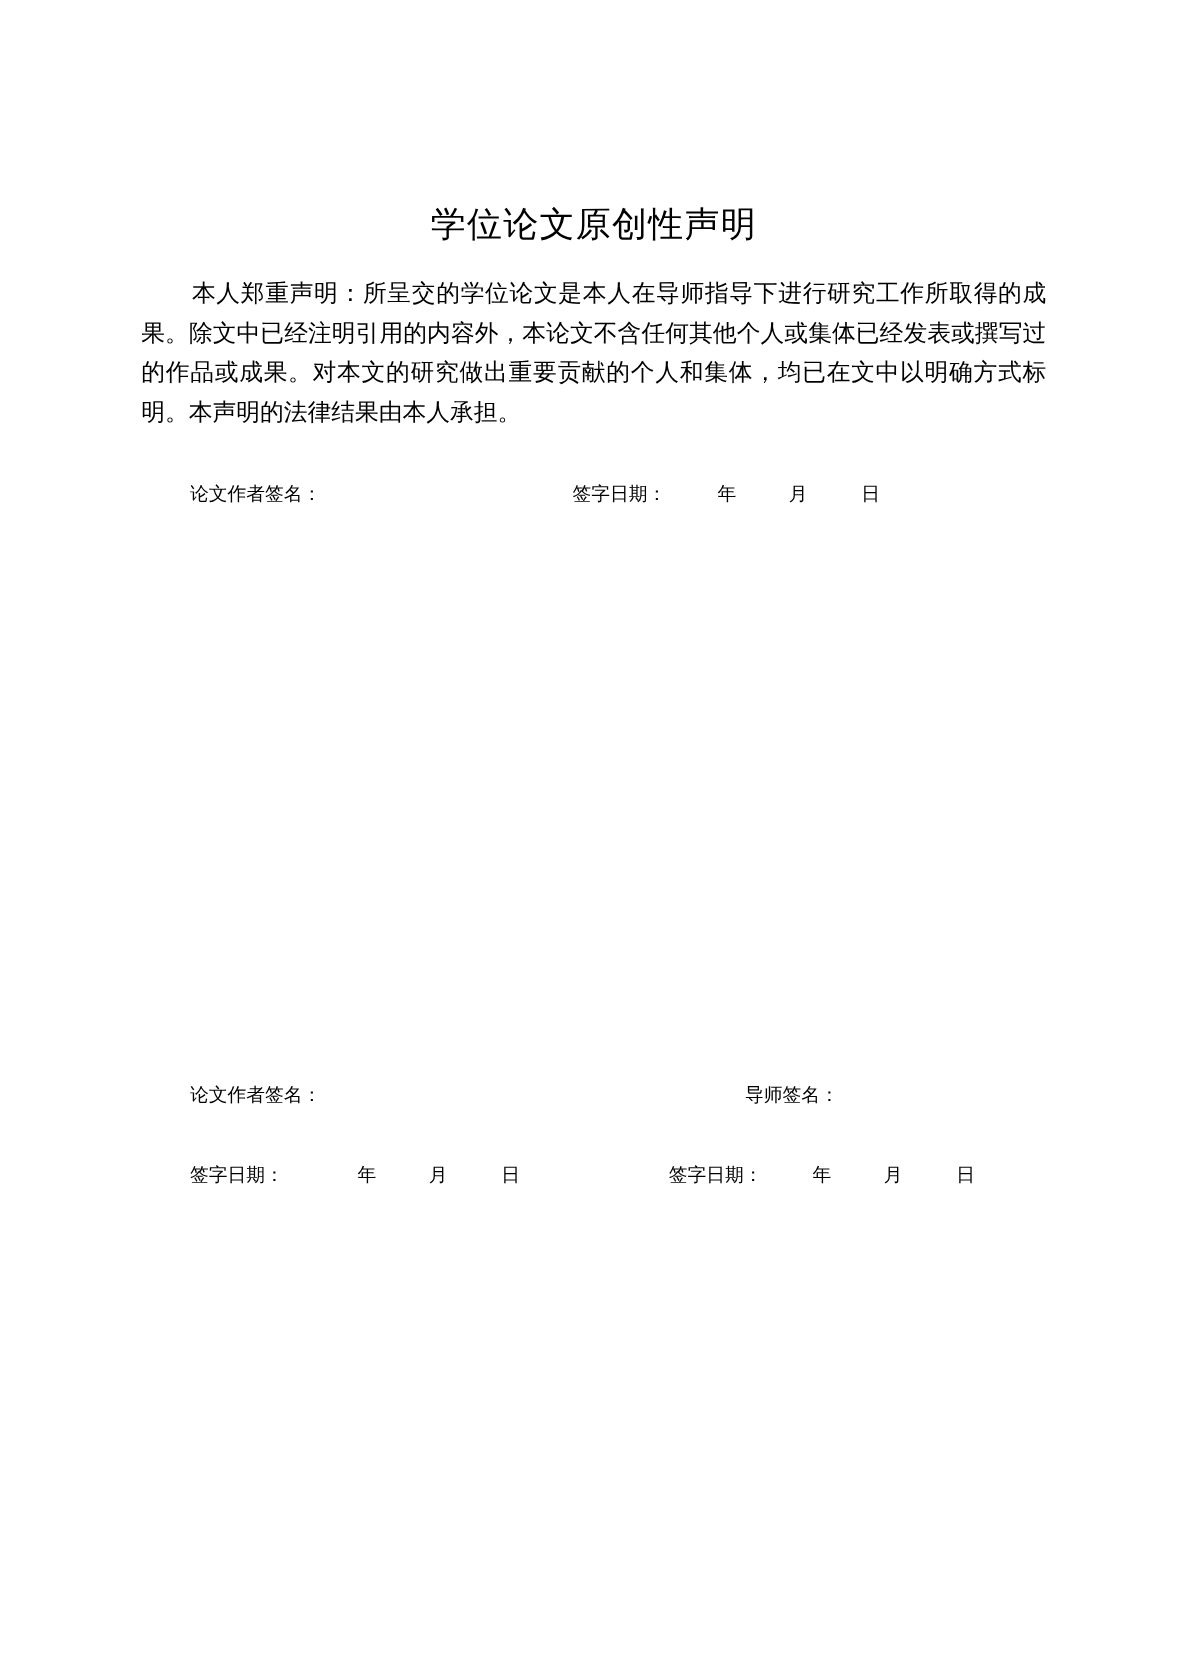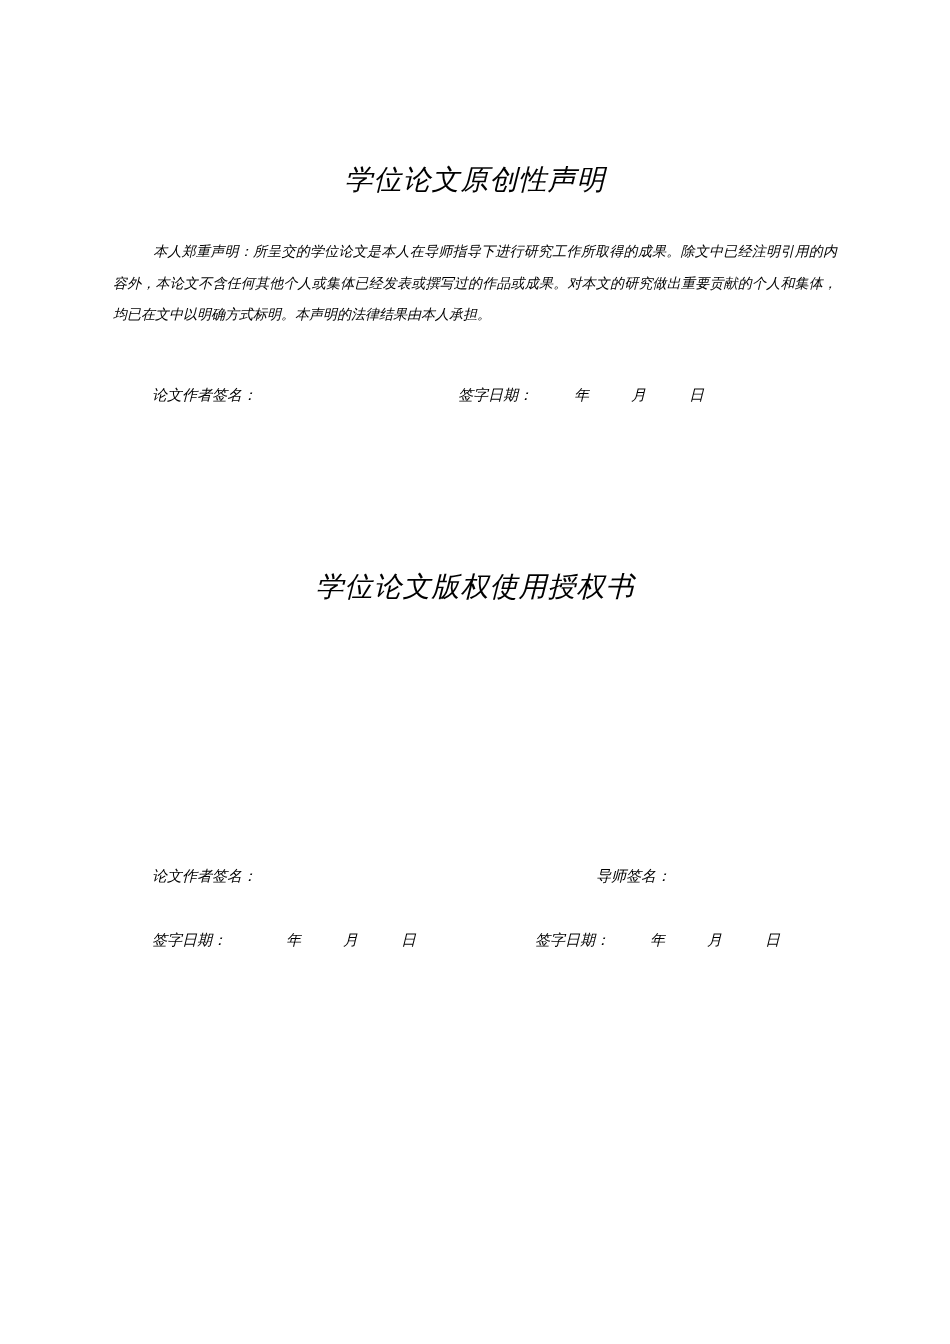--- a/index.html
+++ b/index.html
@@ -1,27 +1,27 @@
 <!DOCTYPE html>
 <html><head>
 <meta charset="utf-8">
 <style>
   html, body { margin: 0; padding: 0; background: #ffffff; }
   body { width: 950px; height: 1344px; position: relative; overflow: hidden; color: #000; }
-  .page { position: absolute; left: 0; top: 0; width: 950px; height: 980px; font-style: italic; }
+  .page { position: absolute; left: 0; top: 0; width: 950px; height: 980px; }
   .title {
     position: absolute; left: 0; width: 950px; text-align: center;
     font-family: "DejaVu Sans", "Liberation Sans", sans-serif;
     font-size: 28px; letter-spacing: 1px; line-height: 36px;
   }
   .para {
     position: absolute; left: 113px; width: 724px;
     font-family: "DejaVu Serif", "Liberation Serif", serif;
-    font-size: 14px; line-height: 31.7px;
-    text-align: justify; text-align-last: left; margin-top: 16px;
+    font-size: 19px; line-height: 31.7px;
+    text-align: justify; text-align-last: left;
   }
   .para .indent { display: inline-block; width: 40px; }
   .line {
     position: absolute;
     font-family: "DejaVu Serif", "Liberation Serif", serif;
     font-size: 15px; line-height: 24px; white-space: pre;
   }
 </style>
 </head>
 <body>
@@ -31,21 +31,20 @@
   <div class="title" style="top:162px;">学位论文原创性声明</div>
 
   <div class="para" style="top:220px;"><span class="indent"></span><span>本人郑重声明：所呈交的学位论文是本人在导师指导下进行研究工作所取得的成果。除文中已经注明引用的内容外，本论文不含任何其他个人或集体已经发表或撰写过的作品或成果。对本文的研究做出重要贡献的个人和集体，均已在文中以明确方式标明。本声明的法律结果由本人承担。</span></div>
 
   <div class="line" style="left:152px; top:383px;">论文作者签名：</div>
   <div class="line" style="left:458px; top:383px;">签字日期：</div>
   <div class="line" style="left:574px; top:383px;">年</div>
   <div class="line" style="left:631px; top:383px;">月</div>
   <div class="line" style="left:689px; top:383px;">日</div>
 
-  <div class="title" style="top:569px;">学位论文版权使用授权书</div>
 
 
 
   <div class="line" style="left:152px; top:864px;">论文作者签名：</div>
   <div class="line" style="left:596px; top:864px;">导师签名：</div>
 
   <div class="line" style="left:152px; top:928px;">签字日期：</div>
   <div class="line" style="left:286px; top:928px;">年</div>
   <div class="line" style="left:343px; top:928px;">月</div>
   <div class="line" style="left:401px; top:928px;">日</div>

